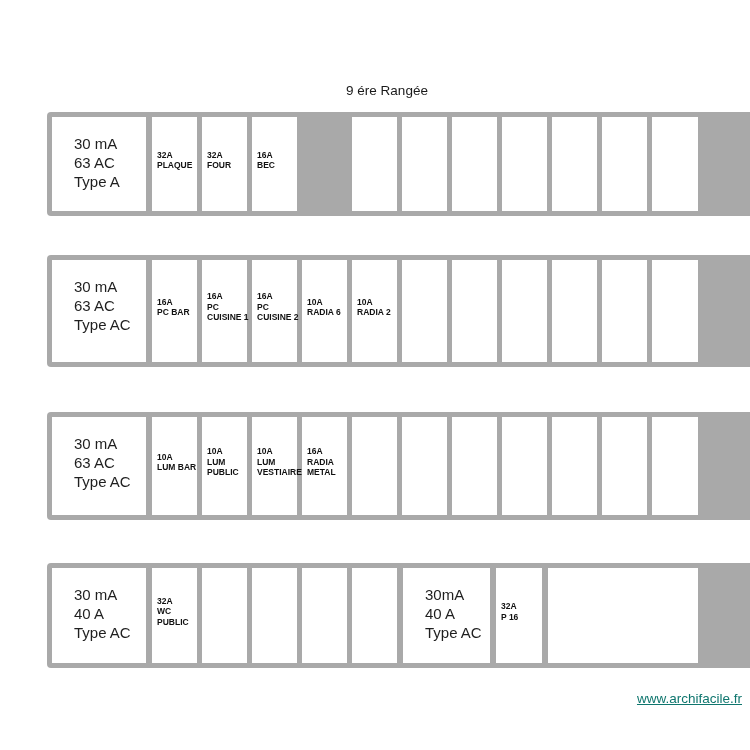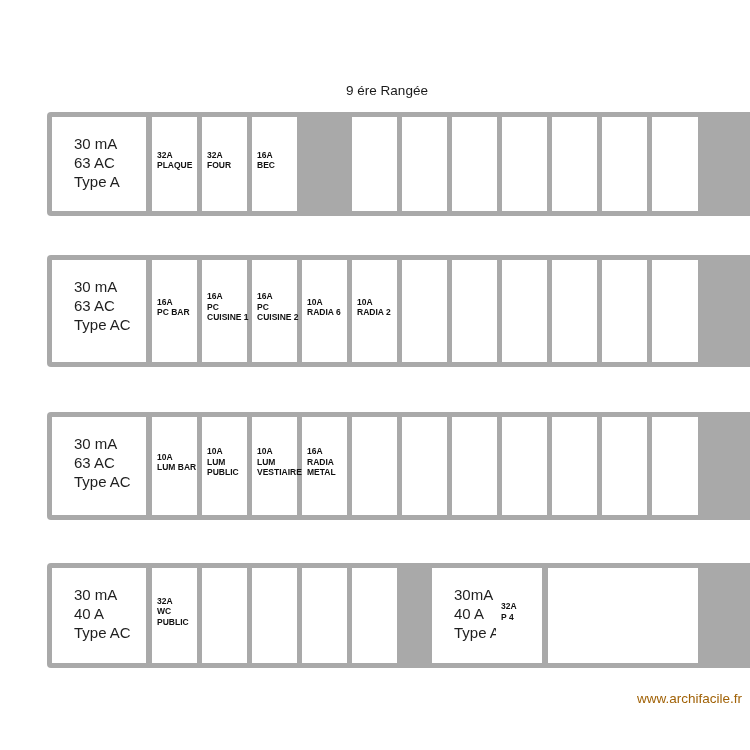--- a/index.html
+++ b/index.html
@@ -22,21 +22,21 @@
     font-weight:400;white-space:nowrap;color:#1f1f1f;
   }
   .mod-lines{
     display:flex;flex-direction:column;justify-content:center;
     height:100%;padding-left:5px;box-sizing:border-box;
     font-size:8.5px;font-weight:bold;line-height:10.5px;
     white-space:nowrap;color:#111;transform:translateY(-4px);
   }
   .watermark{
     position:absolute;top:691px;right:8px;
-    font-size:13.5px;color:#a16207;white-space:nowrap;
+    font-size:13.5px;color:#0f766e;white-space:nowrap;text-decoration:underline;
   }
 </style>
 </head>
 <body>
 
 <div id="canvas">
   <div class="watermark">www.archifacile.fr</div>
 <div class="row-title" style="top: 83px;">9 ére Rangée</div>
     <div class="row-frame" style="top: 112px; height: 104px; background: rgb(169, 169, 169);">
       <div class="cell" style="left: 5px; width: 94px; height: 94px;">
@@ -174,28 +174,28 @@
         <div class="mod-lines">
           <div>32A</div>
           <div>WC</div>
           <div>PUBLIC</div>
         </div>
       </div>
       <div class="cell" style="left: 155px; width: 45px; height: 95px;"></div>
       <div class="cell" style="left: 205px; width: 45px; height: 95px;"></div>
       <div class="cell" style="left: 255px; width: 45px; height: 95px;"></div>
       <div class="cell" style="left: 305px; width: 45px; height: 95px;"></div>
-      <div class="cell" style="left: 356px; width: 87px; height: 95px; margin-left: 29px;">
+      <div class="cell" style="left: 356px; width: 87px; height: 95px;">
         <div class="rcd-lines">
           <div>30mA</div>
           <div>40 A</div>
           <div>Type AC</div>
         </div>
       </div>
       <div class="cell" style="left: 449px; width: 46px; height: 95px;">
         <div class="mod-lines">
           <div>32A</div>
-          <div>P 4</div>
+          <div>P 16</div>
         </div>
       </div>
       <div class="cell" style="left: 501px; width: 150px; height: 95px;"></div>
     </div>
   </div>
 
 </body></html>

